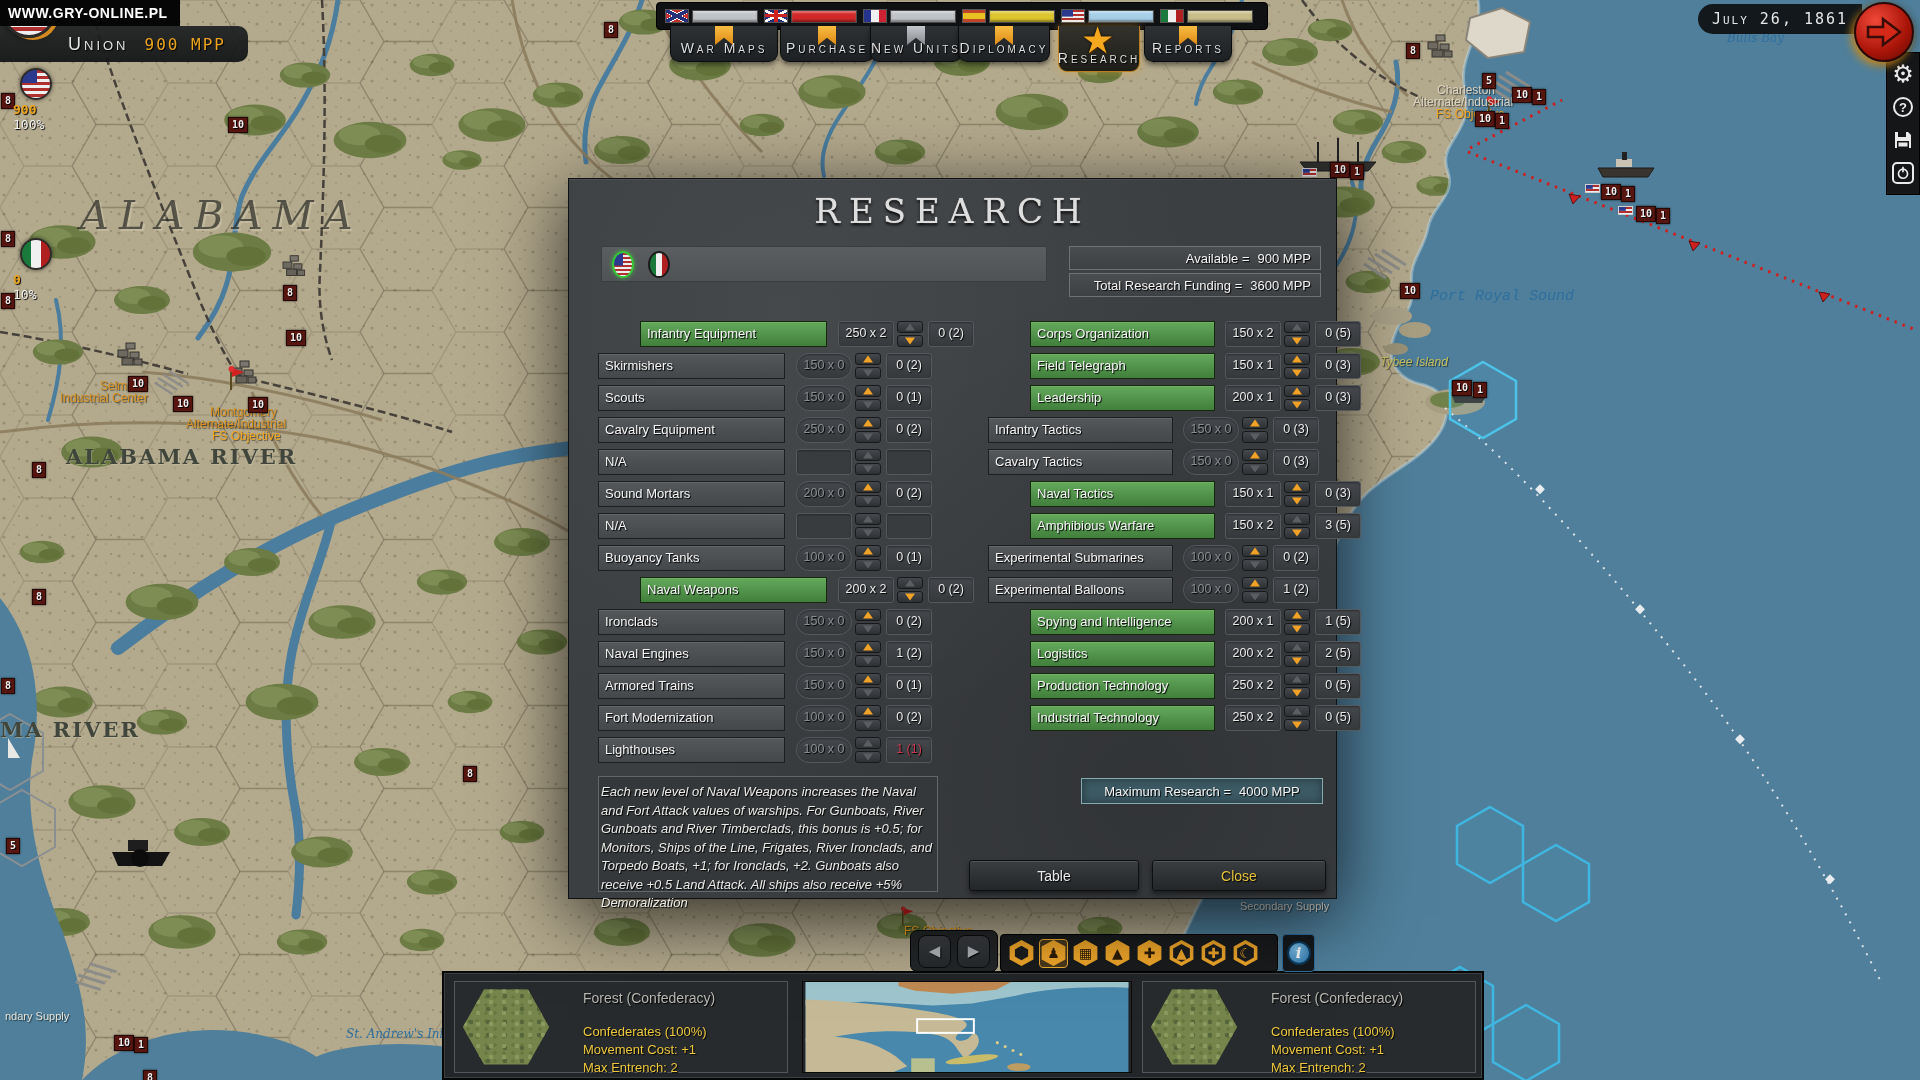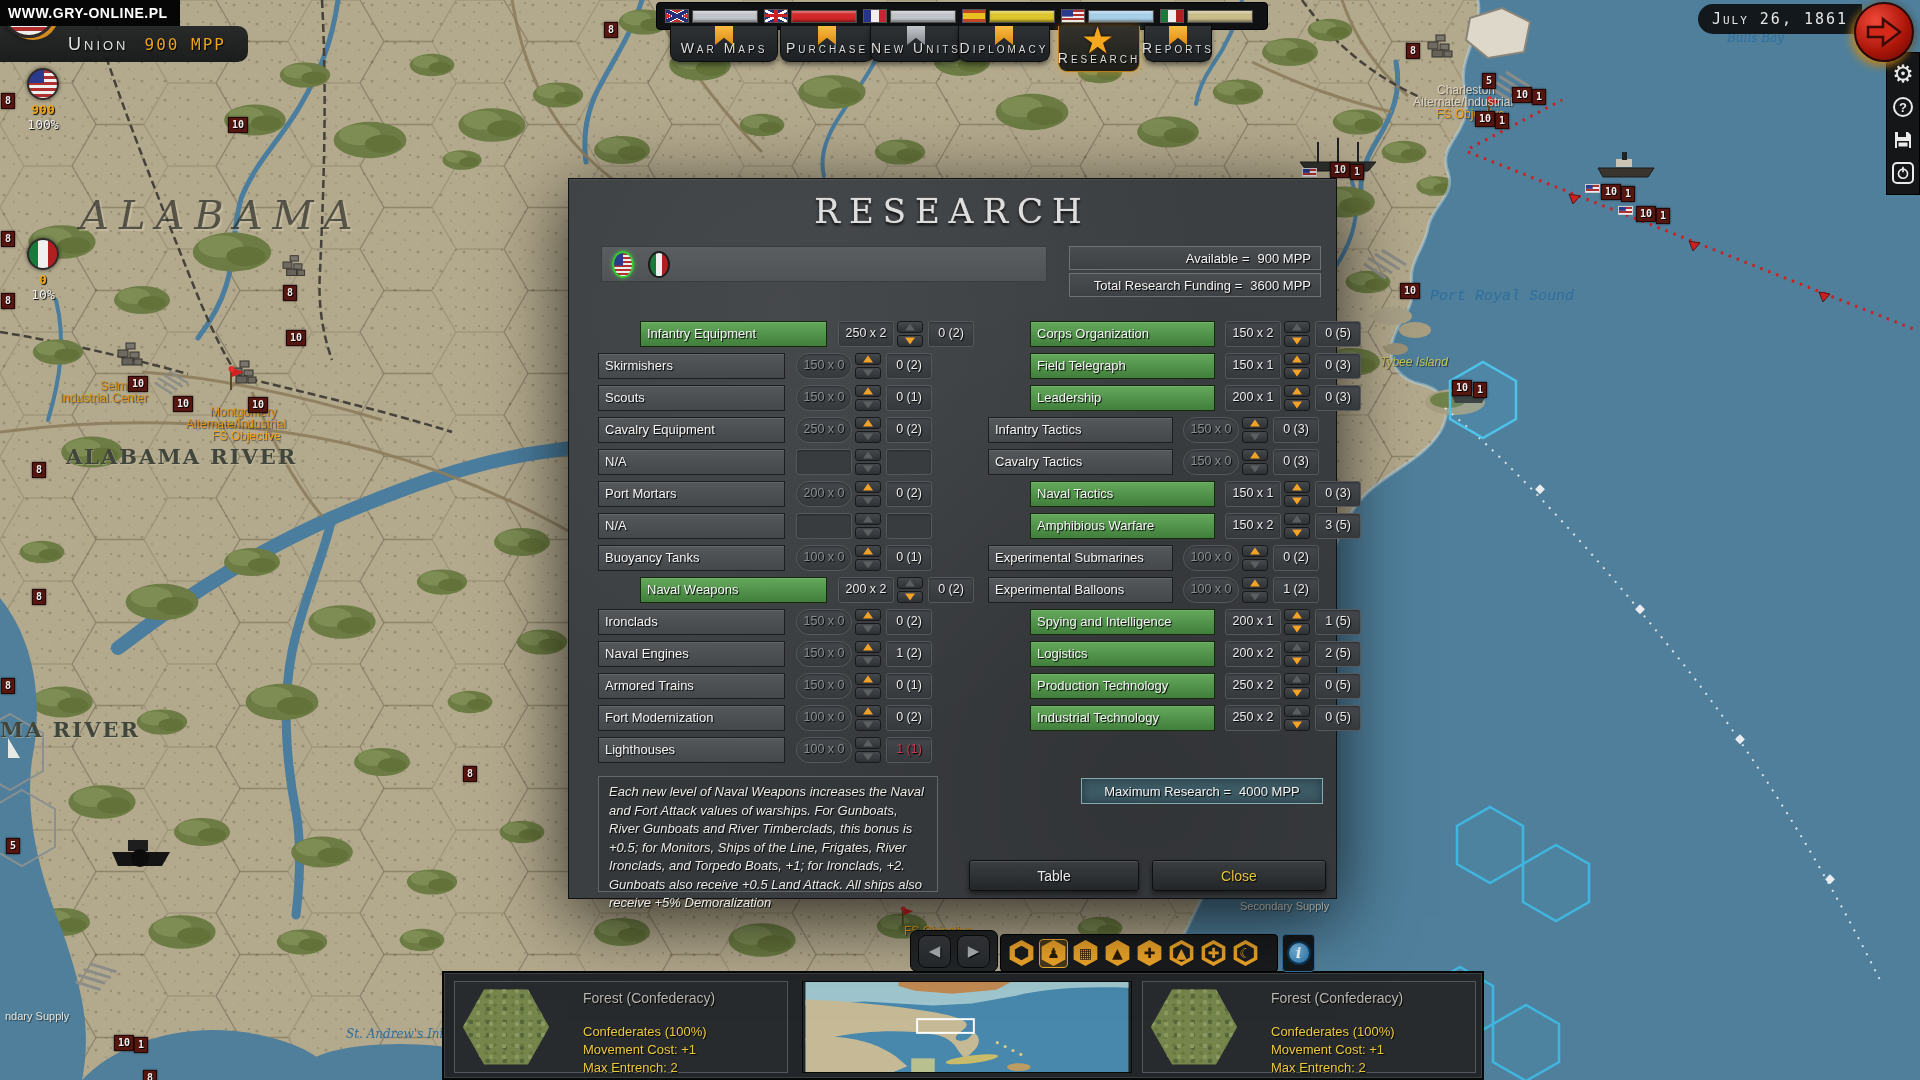--- a/index.html
+++ b/index.html
@@ -42,21 +42,21 @@
   .faction-name { font-variant:small-caps; font-size:18px; letter-spacing:3px; color:#e2e2e2; text-shadow:1px 1px 1px #000; }
   .faction-mpp { font-family:"DejaVu Sans Mono",monospace; font-size:16px; letter-spacing:2px; color:#eca41e; text-shadow:1px 1px 1px #000; }
   .faction-flag { position:absolute; left:2px; top:-16px; width:54px; height:54px; border-radius:50%;
     border:3px solid #2e2a28; box-shadow:4px 3px 0 -1px rgba(232,150,30,.9), 0 0 6px rgba(0,0,0,.6);
     overflow:hidden; z-index:13;
     background:
       linear-gradient(#2b3a8c,#2b3a8c) no-repeat 0 0 / 55% 48%,
       repeating-linear-gradient(#b03030 0 4px,#efefef 4px 8px); }
 
   
-  .res-badge { position:absolute; left:20px; width:46px; z-index:12; text-align:center; }
+  .res-badge { position:absolute; left:13px; width:46px; z-index:12; }
   .res-badge .circ { width:32px; height:32px; border-radius:50%; margin:0 auto 2px auto;
     border:2px solid #2e2a28; box-shadow:0 0 4px rgba(0,0,0,.6); overflow:hidden; }
   .circ-usa { background:
       linear-gradient(#2b3a8c,#2b3a8c) no-repeat 0 0 / 55% 48%,
       repeating-linear-gradient(#b03030 0 3px,#efefef 3px 6px); }
   .circ-mex { background:linear-gradient(90deg,#1a7a3c 33%,#f0f0f0 33% 67%,#b02020 67%); }
   .res-val { font-family:"DejaVu Sans Mono",monospace; font-weight:bold; font-size:13px; color:#eca41e; text-shadow:1px 1px 1px #000; }
   .res-pct { font-family:"DejaVu Sans Mono",monospace; font-size:13px; color:#f0f0f0; text-shadow:1px 1px 1px #000; }
 
   
@@ -156,21 +156,21 @@
   .sbtn { position:relative; height:12px; background:linear-gradient(#45484c,#2e3134);
     border:1px solid #17191b; border-radius:3px; cursor:pointer; }
   .sbtn.up { margin-bottom:2px; }
   .sbtn::after { content:""; position:absolute; left:50%; top:50%; transform:translate(-50%,-50%);
     border-left:5px solid transparent; border-right:5px solid transparent; }
   .sbtn.up::after { border-bottom:7px solid #5b5f62; }
   .sbtn.down::after { border-top:7px solid #5b5f62; }
   .sbtn.up.on::after { border-bottom-color:#f2a226; }
   .sbtn.down.on::after { border-top-color:#f2a226; }
   .descbox { position:absolute; left:29px; top:597px; width:340px; height:116px;
-    background:#35383b; border:1px solid #63666a; padding:6px 10px;
+    background:#35383b; border:1px solid #63666a; padding:6px 2px;
     font-style:italic; font-size:13px; line-height:18.5px; color:#eaeae7; text-shadow:1px 1px 1px #000; }
   .maxbox { position:absolute; left:512px; top:599px; width:242px; height:26px;
     background:#3c5a64; border:1px solid #86aab2; box-shadow:inset 0 0 8px rgba(0,0,0,.4);
     display:flex; align-items:center; justify-content:center; gap:8px;
     font-size:13px; color:#f2f2f2; text-shadow:1px 1px 1px #000; }
   .dlgbtn { position:absolute; top:681px; height:31px; display:flex; align-items:center; justify-content:center;
     background:linear-gradient(#3b3e41,#232629); border:1px solid #0e0f10; border-radius:3px;
     box-shadow:inset 0 1px 0 rgba(255,255,255,.12), 0 3px 5px rgba(0,0,0,.5);
     font-size:14px; color:#eaeaea; text-shadow:1px 1px 1px #000; cursor:pointer; }
   #btn-table { left:400px; width:170px; }
@@ -572,21 +572,21 @@
     <span>New Units</span>
   </div>
   <div class="menubtn" style="left:958px;width:92px">
     <span class="ribbon"></span>
     <span>Diplomacy</span>
   </div>
   <div class="menubtn selected" style="left:1058px;width:82px">
     <span class="bigstar">★</span>
     <span>Research</span>
   </div>
-  <div class="menubtn" style="left:1144px;width:68px">
+  <div class="menubtn" style="left:1144px;width:88px">
     <span class="ribbon"></span>
     <span>Reports</span>
   </div>
 
   <div class="datebar">
     <span>July 26, 1861</span>
   </div>
   <div class="endturn">
     <svg width="40" height="34" viewBox="0 0 40 34">
       <path d="M4 12 h15 v-8 l17 13 -17 13 v-8 h-15 z" fill="#d42818" stroke="#3a0c08" stroke-width="2.5"></path>
@@ -675,21 +675,21 @@
         <div class="rrow">
           <div class="rlabel">N/A</div>
           <div class="rbox rcost empty"></div>
           <div class="rspin">
             <div class="sbtn up off"></div>
             <div class="sbtn down off"></div>
           </div>
           <div class="rbox rres empty"></div>
         </div>
         <div class="rrow">
-          <div class="rlabel">Port Mortars</div>
+          <div class="rlabel">Sound Mortars</div>
           <div class="rbox rcost dim">200 x 0</div>
           <div class="rspin">
             <div class="sbtn up on"></div>
             <div class="sbtn down off"></div>
           </div>
           <div class="rbox rres">0 (2)</div>
         </div>
         <div class="rrow">
           <div class="rlabel">N/A</div>
           <div class="rbox rcost empty"></div>

